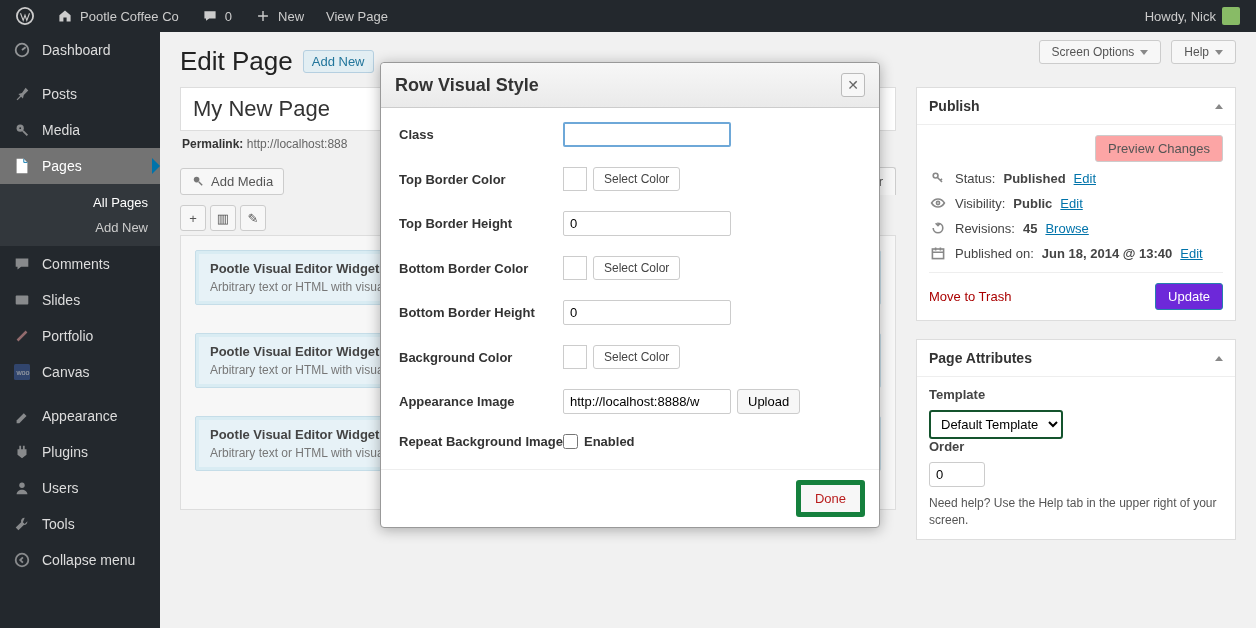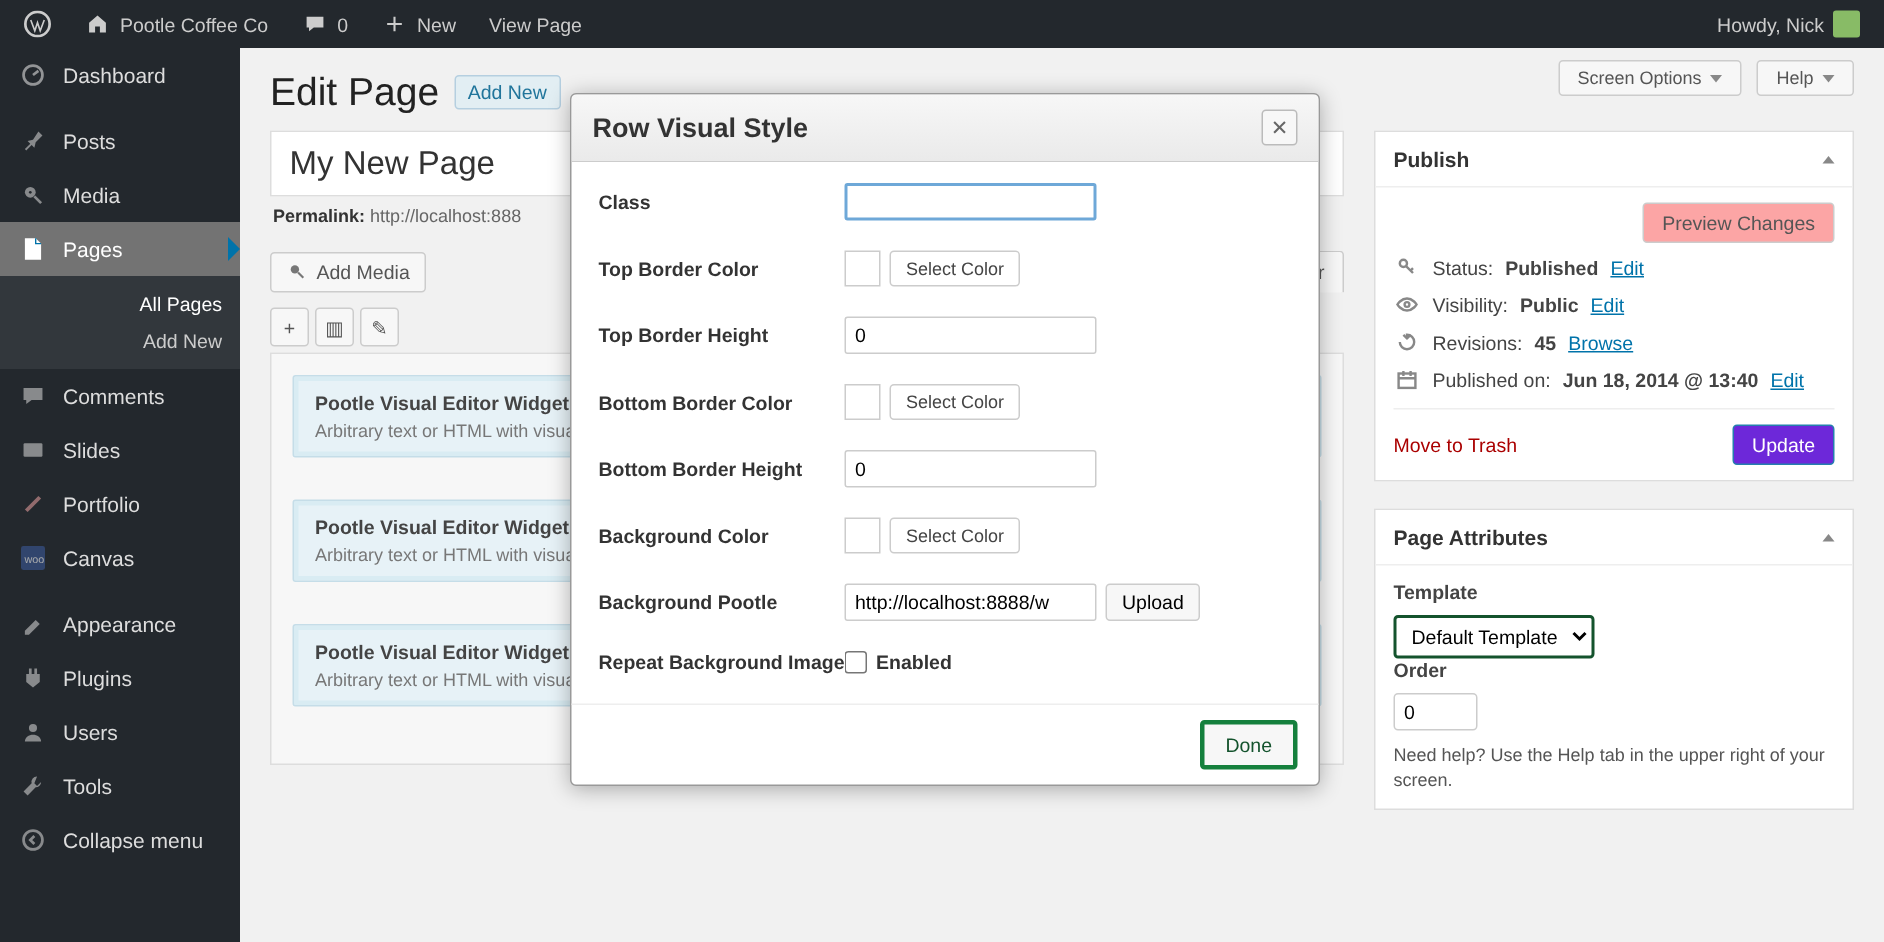--- a/index.html
+++ b/index.html
@@ -83,21 +83,21 @@
 .modal-body::-webkit-scrollbar-thumb { background: #bbb; border-radius: 4px; }
 .mf-row { display: flex; align-items: center; margin-bottom: 20px; }
 .mf-label { width: 164px; font-weight: 700; font-size: 13px; color: #333; }
 .mf-field { flex: 1; display: flex; align-items: center; gap: 6px; }
 .mf-field input[type=text] { border: 1px solid #ccc; padding: 4px 6px; font-size: 13px; width: 168px; border-radius: 2px; }
 .mf-field input[type=text].focus { border: 2px solid #6ea8d8; outline: none; padding: 3px 5px; }
 .color-swatch { width: 24px; height: 24px; border: 1px solid #ccc; background: #fff; }
 .select-color-btn { background: #fff; border: 1px solid #ccc; border-radius: 3px; padding: 4px 10px; font-size: 12px; cursor: pointer; color: #444; }
 .upload-btn { background: #f7f7f7; border: 1px solid #ccc; border-radius: 3px; padding: 4px 10px; font-size: 13px; cursor: pointer; }
 .modal-footer { padding: 10px 14px; display: flex; justify-content: flex-end; border-top: 1px solid #eee; }
-.done-btn { background: #f7f7f7; border: 3px solid #15803d; border-radius: 3px; padding: 6px 14px; font-size: 13px; cursor: pointer; color: #14532d; }
+.done-btn { background: #f7f7f7; border: 5px solid #15803d; border-radius: 3px; padding: 6px 14px; font-size: 13px; cursor: pointer; color: #b91c1c; }
 input[type=checkbox] { width: 15px; height: 15px; }
 
 svg { display: block; }
 .tri-down { width: 0; height: 0; border-left: 4px solid transparent; border-right: 4px solid transparent; border-top: 5px solid #888; display: inline-block; }
 .tri-up { width: 0; height: 0; border-left: 4px solid transparent; border-right: 4px solid transparent; border-bottom: 5px solid #888; display: inline-block; }
 </style>
 </head>
 <body>
 
 <div class="adminbar">
@@ -474,21 +474,21 @@
           </div>
       </div>
       <div class="mf-row">
         <div class="mf-label">Background Color</div>
         <div class="mf-field">
           <span class="color-swatch"></span>
           <button class="select-color-btn">Select Color</button>
         </div>
       </div>
       <div class="mf-row">
-        <div class="mf-label">Background Pootle</div>
+        <div class="mf-label">Appearance Image</div>
         <div class="mf-field">
           <input type="text" value="http://localhost:8888/w" style="">
           <button class="upload-btn">Upload</button>
         </div>
       </div>
       <div class="mf-row">
         <div class="mf-label">Repeat Background Image</div>
         <div class="mf-field">
           <input type="checkbox" style="">
           <strong>Enabled</strong>

